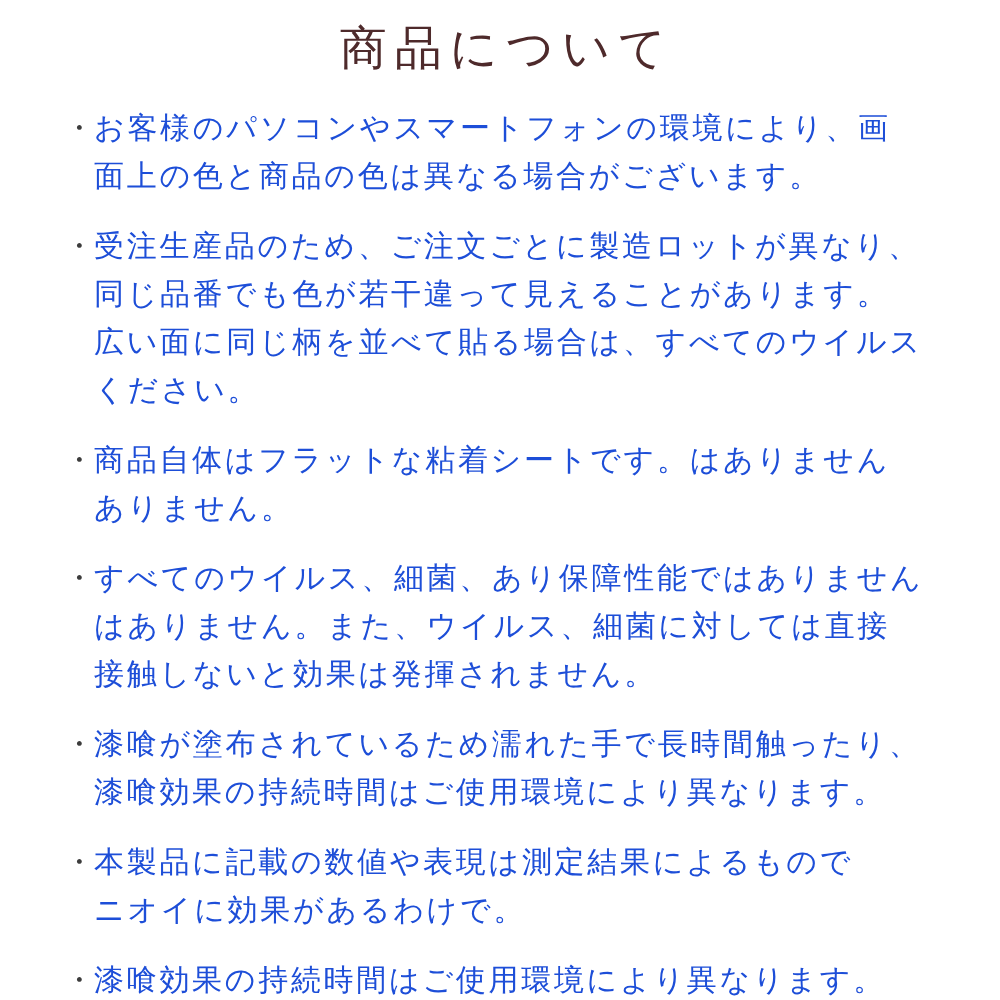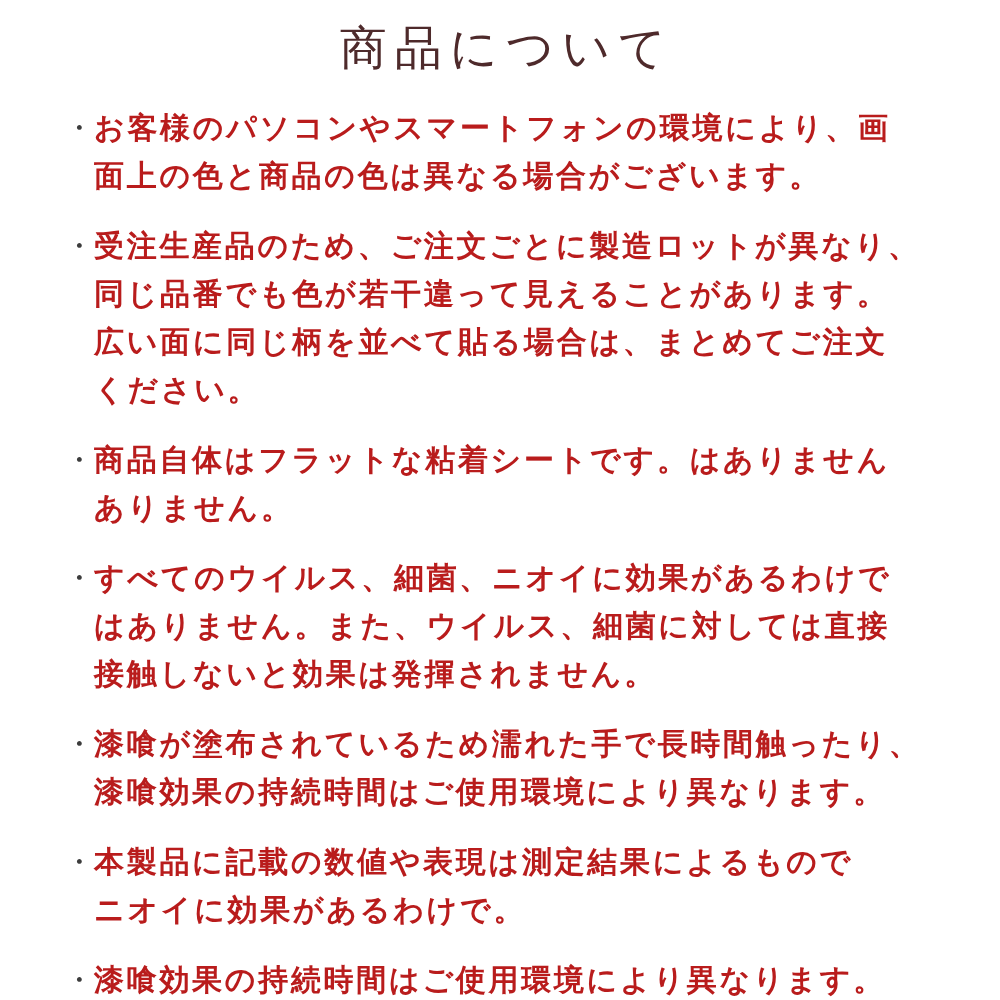--- a/index.html
+++ b/index.html
@@ -49,22 +49,22 @@
     line-height: 48px;
     letter-spacing: 0;
     color: #3c3c3c;
     text-align: left;
   }
   .note-text {
     flex: 1 1 auto;
     font-size: 30px;
     line-height: 48px;
     letter-spacing: 0.09em;
-    font-weight: 700;
-    color: #b91c1c;
+    font-weight: 400;
+    color: #1d4ed8;
     white-space: pre-line;
   }
 </style>
 </head>
 <body>
 
 <div class="page">
 
   <h1 class="page-title">商品について</h1>
 
@@ -73,33 +73,33 @@
     <li class="note-item">
       <span class="bullet">・</span>
       <span class="note-text">お客様のパソコンやスマートフォンの環境により、画
 面上の色と商品の色は異なる場合がございます。</span>
     </li>
 
     <li class="note-item">
       <span class="bullet">・</span>
       <span class="note-text">受注生産品のため、ご注文ごとに製造ロットが異なり、
 同じ品番でも色が若干違って見えることがあります。
-広い面に同じ柄を並べて貼る場合は、まとめてご注文
+広い面に同じ柄を並べて貼る場合は、すべてのウイルス
 ください。</span>
     </li>
 
     <li class="note-item">
       <span class="bullet">・</span>
       <span class="note-text">商品自体はフラットな粘着シートです。はありません
 ありません。</span>
     </li>
 
     <li class="note-item">
       <span class="bullet">・</span>
-      <span class="note-text">すべてのウイルス、細菌、ニオイに効果があるわけで
+      <span class="note-text">すべてのウイルス、細菌、あり保障性能ではありません
 はありません。また、ウイルス、細菌に対しては直接
 接触しないと効果は発揮されません。</span>
     </li>
 
     <li class="note-item">
       <span class="bullet">・</span>
       <span class="note-text">漆喰が塗布されているため濡れた手で長時間触ったり、
 漆喰効果の持続時間はご使用環境により異なります。</span>
     </li>
 

